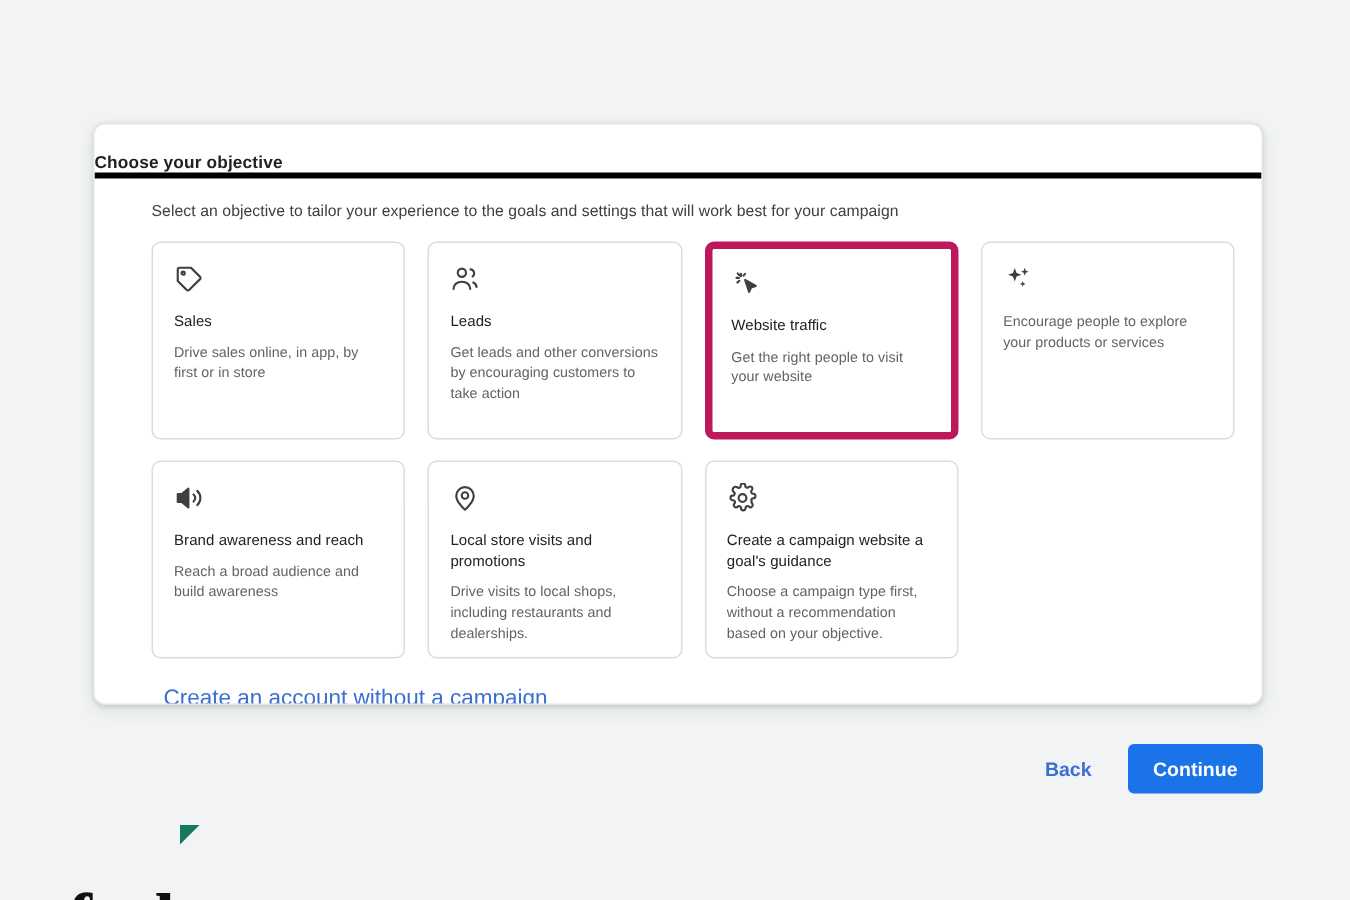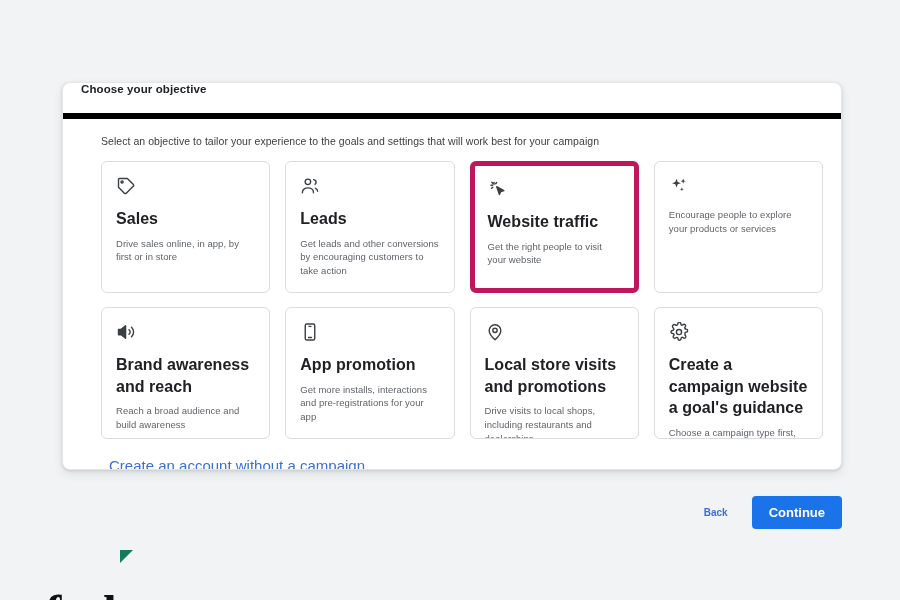--- a/index.html
+++ b/index.html
@@ -23,23 +23,23 @@
     background: #ffffff;
     border-radius: 8px;
     border: 1px solid #e4e6e8;
     box-shadow: 0 1px 3px rgba(60,64,67,.16), 0 4px 10px rgba(60,64,67,.10);
     overflow: hidden;
   }
 
   .panel-header {
     height: 36px;
     display: flex;
-    align-items: flex-start;
-    padding: 0 18px;
-    border-bottom: 6px solid #000000;
+    align-items: flex-end;
+    padding: 0 0;
+    border-bottom: 4px solid #000000;
   }
   .panel-title {
     font-size: 11.5px;
     font-weight: 700;
     color: #202124;
     letter-spacing: .1px;
   }
 
   .panel-body { padding: 16px 18px 0 18px; margin-left: 20px; }
 
@@ -76,22 +76,22 @@
   .card-icon {
     width: 20px;
     height: 20px;
     color: #3c4043;
     margin-bottom: 12px;
     display: block;
   }
   .card-icon svg { display: block; width: 20px; height: 20px; }
 
   .card-title {
-    font-size: 16px;
-    font-weight: 700;
+    font-size: 10px;
+    font-weight: 400;
     color: #202124;
     line-height: 1.35;
     margin-bottom: 7px;
     letter-spacing: .05px;
   }
   .card-desc {
     font-size: 9.5px;
     color: #5f6368;
     line-height: 1.45;
     letter-spacing: .05px;
@@ -111,21 +111,21 @@
   
   .actions {
     position: absolute;
     right: 58px;
     top: 496px;
     display: flex;
     align-items: center;
     gap: 16px;
   }
   .btn-back {
-    font-size: 10px;
+    font-size: 13px;
     color: #3b6fd4;
     font-weight: 700;
     background: none;
     border: none;
     cursor: pointer;
     font-family: "Liberation Sans", sans-serif;
     padding: 6px 8px;
   }
   .btn-continue {
     font-size: 13px;
@@ -230,31 +230,20 @@
               <path d="M15.6 9.2c.9.8 1.4 1.8 1.4 2.8s-.5 2-1.4 2.8"></path>
               <path d="M18.6 6.3c1.6 1.5 2.5 3.5 2.5 5.7s-.9 4.2-2.5 5.7"></path>
             </svg>
           </span>
           <div class="card-title">Brand awareness and reach</div>
           <div class="card-desc">Reach a broad audience and build awareness</div>
         </div>
         <div class="card">
           <span class="card-icon">
             <svg viewBox="0 0 24 24" fill="none" stroke="currentColor" stroke-width="1.7" stroke-linecap="round" stroke-linejoin="round">
-              <rect x="6.3" y="2.4" width="11.4" height="19.2" rx="1.9"></rect>
-              <path d="M10.3 18.6h3.4"></path>
-              <path d="M10.8 5.2h2.4"></path>
-            </svg>
-          </span>
-          <div class="card-title">App promotion</div>
-          <div class="card-desc">Get more installs, interactions and pre-registrations for your app</div>
-        </div>
-        <div class="card">
-          <span class="card-icon">
-            <svg viewBox="0 0 24 24" fill="none" stroke="currentColor" stroke-width="1.7" stroke-linecap="round" stroke-linejoin="round">
               <path d="M12 21.4s7-6.2 7-11.1A7 7 0 0 0 5 10.3c0 4.9 7 11.1 7 11.1z"></path>
               <circle cx="12" cy="10" r="2.6"></circle>
             </svg>
           </span>
           <div class="card-title">Local store visits and promotions</div>
           <div class="card-desc">Drive visits to local shops, including restaurants and dealerships.</div>
         </div>
         <div class="card">
           <span class="card-icon">
             <svg viewBox="0 0 24 24" fill="none" stroke="currentColor" stroke-width="1.7" stroke-linecap="round" stroke-linejoin="round">

